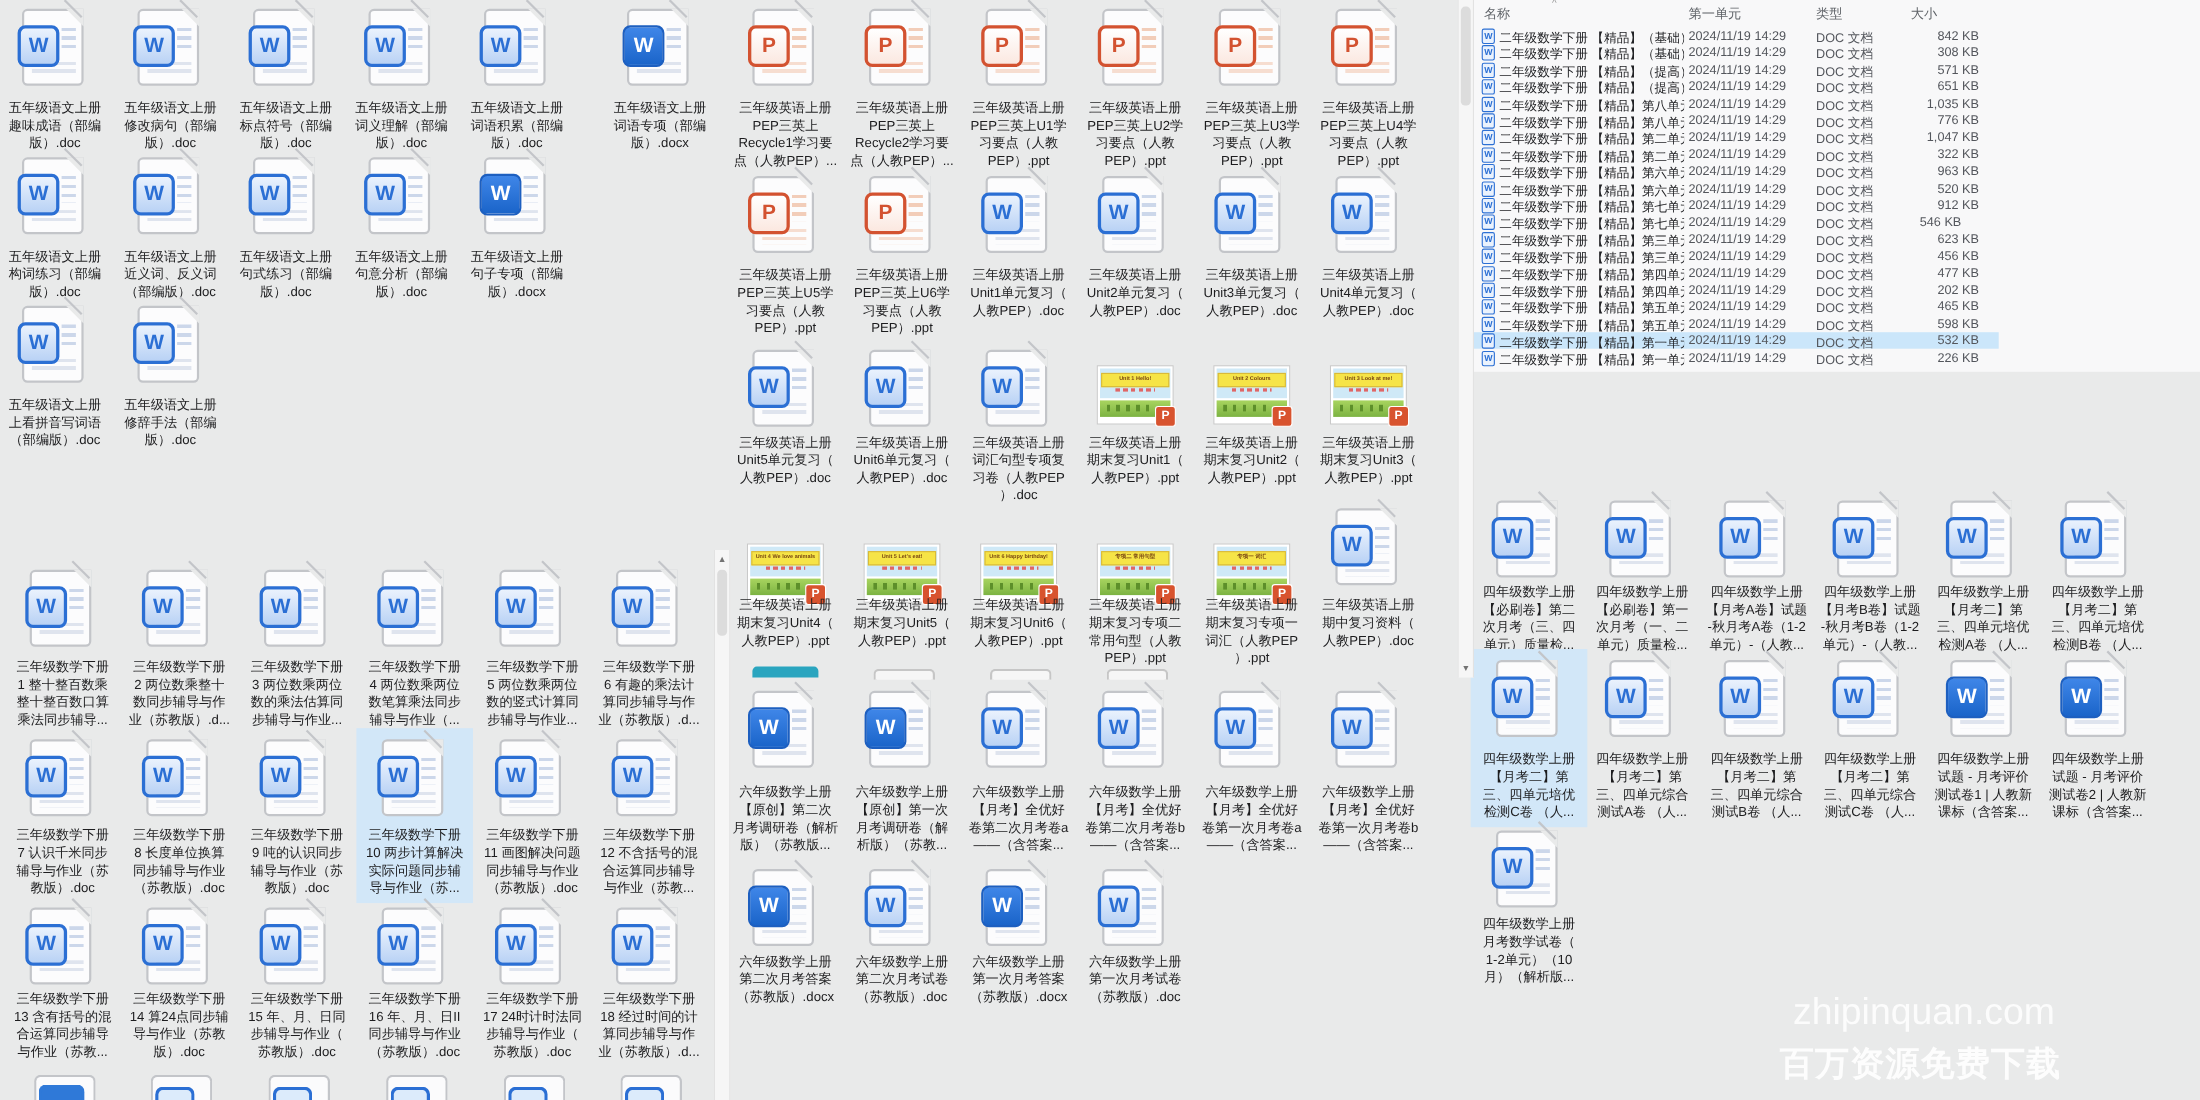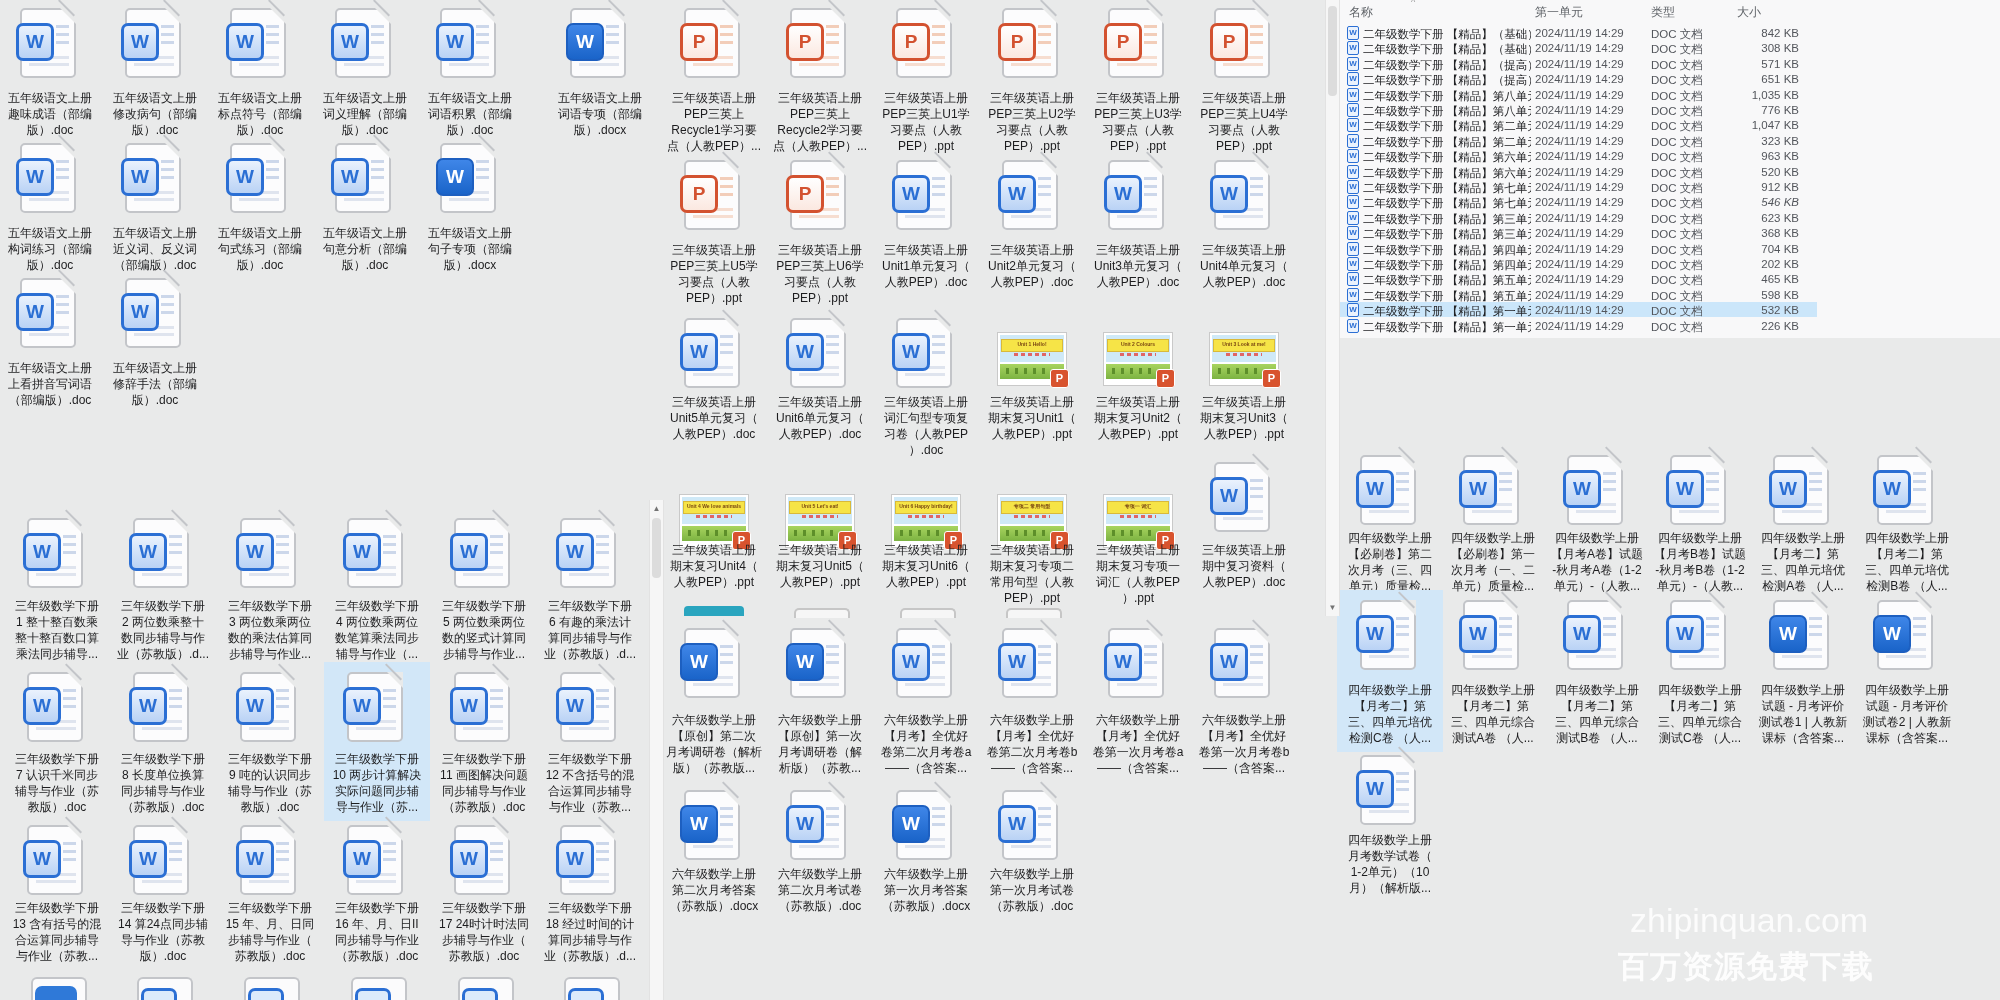--- a/index.html
+++ b/index.html
@@ -130,21 +130,21 @@
           <div class="dcell dname" style="left: 24px; top: 119.4px; width: 168px;">二年级数学下册 【精品】第二单元（时...</div>
           <div class="dcell" style="left: 196px; top: 119.4px; width: 110px; color: rgb(83, 86, 92);">2024/11/19 14:29</div>
           <div class="dcell" style="left: 312px; top: 119.4px; width: 80px; color: rgb(83, 86, 92);">DOC 文档</div>
           <div class="dcell dsize" style="left: 360px; top: 119.4px; width: 100px; color: rgb(83, 86, 92);">1,047 KB</div>
         </div>
         <div>
           <div class="mini-doc" style="left: 8px; top: 133.8px;">W</div>
           <div class="dcell dname" style="left: 24px; top: 134.8px; width: 168px;">二年级数学下册 【精品】第二单元（时...</div>
           <div class="dcell" style="left: 196px; top: 134.8px; width: 110px; color: rgb(83, 86, 92);">2024/11/19 14:29</div>
           <div class="dcell" style="left: 312px; top: 134.8px; width: 80px; color: rgb(83, 86, 92);">DOC 文档</div>
-          <div class="dcell dsize" style="left: 360px; top: 134.8px; width: 100px; color: rgb(83, 86, 92);">323 KB</div>
+          <div class="dcell dsize" style="left: 360px; top: 134.8px; width: 100px; color: rgb(83, 86, 92);">322 KB</div>
         </div>
         <div>
           <div class="mini-doc" style="left: 8px; top: 149.2px;">W</div>
           <div class="dcell dname" style="left: 24px; top: 150.2px; width: 168px;">二年级数学下册 【精品】第六单元（两...</div>
           <div class="dcell" style="left: 196px; top: 150.2px; width: 110px; color: rgb(83, 86, 92);">2024/11/19 14:29</div>
           <div class="dcell" style="left: 312px; top: 150.2px; width: 80px; color: rgb(83, 86, 92);">DOC 文档</div>
           <div class="dcell dsize" style="left: 360px; top: 150.2px; width: 100px; color: rgb(83, 86, 92);">963 KB</div>
         </div>
         <div>
           <div class="mini-doc" style="left: 8px; top: 164.6px;">W</div>
@@ -158,42 +158,42 @@
           <div class="dcell dname" style="left: 24px; top: 181px; width: 168px;">二年级数学下册 【精品】第七单元（角...</div>
           <div class="dcell" style="left: 196px; top: 181px; width: 110px; color: rgb(83, 86, 92);">2024/11/19 14:29</div>
           <div class="dcell" style="left: 312px; top: 181px; width: 80px; color: rgb(83, 86, 92);">DOC 文档</div>
           <div class="dcell dsize" style="left: 360px; top: 181px; width: 100px; color: rgb(83, 86, 92);">912 KB</div>
         </div>
         <div>
           <div class="mini-doc" style="left: 8px; top: 195.4px;">W</div>
           <div class="dcell dname" style="left: 24px; top: 196.4px; width: 168px;">二年级数学下册 【精品】第七单元（角...</div>
           <div class="dcell" style="left: 196px; top: 196.4px; width: 110px; color: rgb(83, 86, 92);">2024/11/19 14:29</div>
           <div class="dcell" style="left: 312px; top: 196.4px; width: 80px; color: rgb(83, 86, 92);">DOC 文档</div>
-          <div class="dcell dsize" style="left: 360px; top: 196.4px; width: 100px; color: rgb(83, 86, 92); font-style: italic;">546 KB</div>
+          <div class="dcell dsize" style="left: 344px; top: 196.4px; width: 100px; color: rgb(83, 86, 92);">546 KB</div>
         </div>
         <div>
           <div class="mini-doc" style="left: 8px; top: 210.8px;">W</div>
           <div class="dcell dname" style="left: 24px; top: 211.8px; width: 168px;">二年级数学下册 【精品】第三单元（认...</div>
           <div class="dcell" style="left: 196px; top: 211.8px; width: 110px; color: rgb(83, 86, 92);">2024/11/19 14:29</div>
           <div class="dcell" style="left: 312px; top: 211.8px; width: 80px; color: rgb(83, 86, 92);">DOC 文档</div>
           <div class="dcell dsize" style="left: 360px; top: 211.8px; width: 100px; color: rgb(83, 86, 92);">623 KB</div>
         </div>
         <div>
           <div class="mini-doc" style="left: 8px; top: 226.2px;">W</div>
           <div class="dcell dname" style="left: 24px; top: 227.2px; width: 168px;">二年级数学下册 【精品】第三单元（认...</div>
           <div class="dcell" style="left: 196px; top: 227.2px; width: 110px; color: rgb(83, 86, 92);">2024/11/19 14:29</div>
           <div class="dcell" style="left: 312px; top: 227.2px; width: 80px; color: rgb(83, 86, 92);">DOC 文档</div>
-          <div class="dcell dsize" style="left: 360px; top: 227.2px; width: 100px; color: rgb(83, 86, 92);">368 KB</div>
+          <div class="dcell dsize" style="left: 360px; top: 227.2px; width: 100px; color: rgb(83, 86, 92);">456 KB</div>
         </div>
         <div>
           <div class="mini-doc" style="left: 8px; top: 241.6px;">W</div>
           <div class="dcell dname" style="left: 24px; top: 242.6px; width: 168px;">二年级数学下册 【精品】第四单元（认...</div>
           <div class="dcell" style="left: 196px; top: 242.6px; width: 110px; color: rgb(83, 86, 92);">2024/11/19 14:29</div>
           <div class="dcell" style="left: 312px; top: 242.6px; width: 80px; color: rgb(83, 86, 92);">DOC 文档</div>
-          <div class="dcell dsize" style="left: 360px; top: 242.6px; width: 100px; color: rgb(83, 86, 92);">704 KB</div>
+          <div class="dcell dsize" style="left: 360px; top: 242.6px; width: 100px; color: rgb(83, 86, 92);">477 KB</div>
         </div>
         <div>
           <div class="mini-doc" style="left: 8px; top: 257px;">W</div>
           <div class="dcell dname" style="left: 24px; top: 258px; width: 168px;">二年级数学下册 【精品】第四单元（认...</div>
           <div class="dcell" style="left: 196px; top: 258px; width: 110px; color: rgb(83, 86, 92);">2024/11/19 14:29</div>
           <div class="dcell" style="left: 312px; top: 258px; width: 80px; color: rgb(83, 86, 92);">DOC 文档</div>
           <div class="dcell dsize" style="left: 360px; top: 258px; width: 100px; color: rgb(83, 86, 92);">202 KB</div>
         </div>
         <div>
           <div class="mini-doc" style="left: 8px; top: 272.4px;">W</div>

